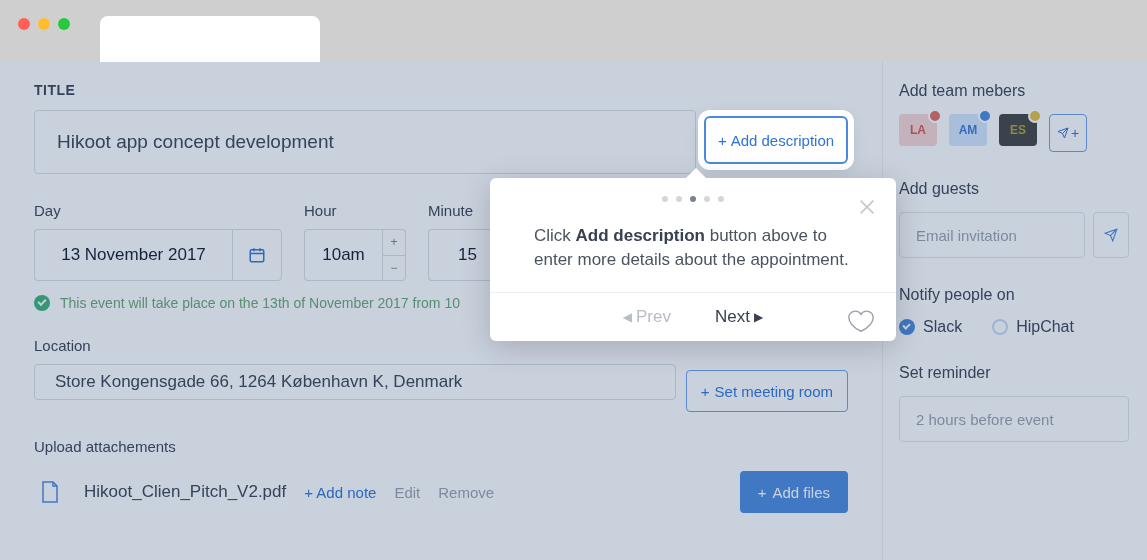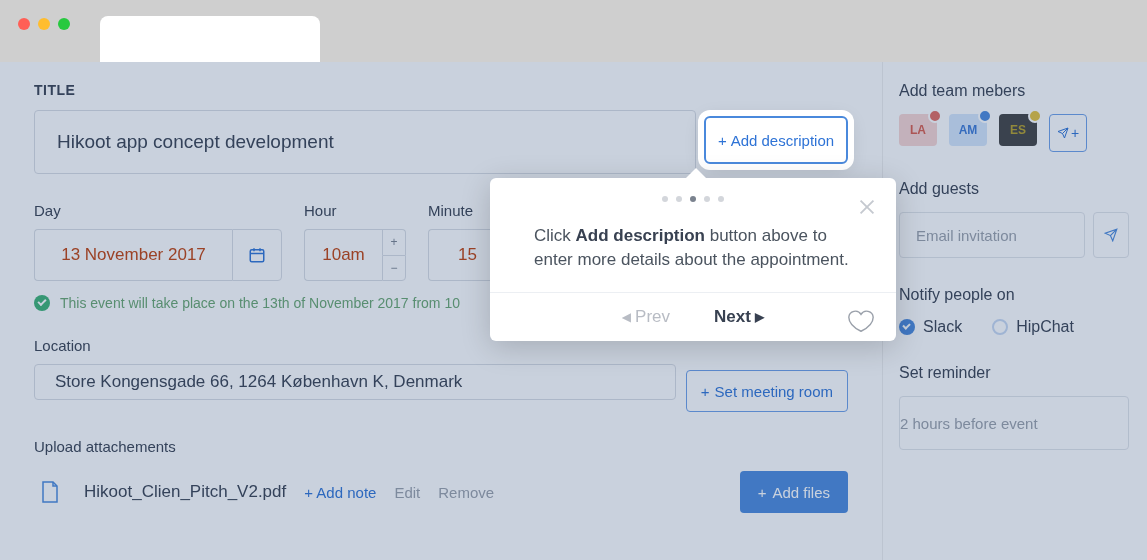--- a/index.html
+++ b/index.html
@@ -26,21 +26,21 @@
   .title-row { display: flex; gap: 8px; align-items: stretch; margin-bottom: 28px; }
   .title-input { flex: 1; height: 64px; border: 1px solid #d9dde3; border-radius: 4px; padding: 0 22px; font-size: 19px; color: #384151; display: flex; align-items: center; }
 
   
   .add-desc-wrap { position: relative; z-index: 40; }
   .add-desc-btn { height: 48px; width: 144px; margin-top: 6px; border: 2px solid #4a89dc; border-radius: 6px; background: #fff; color: #2e73d6; font-size: 15px; font-weight: 500; display: flex; align-items: center; justify-content: center; gap: 4px; box-shadow: 0 0 0 6px #fff, 0 4px 20px rgba(0,0,0,0.15); cursor: pointer; }
 
   .datetime-row { display: flex; gap: 22px; margin-bottom: 14px; }
   .dt-col { display: flex; flex-direction: column; }
   .dt-label { font-size: 15px; color: #384151; margin-bottom: 10px; }
-  .input-box { height: 52px; border: 1px solid #d9dde3; border-radius: 4px; display: flex; align-items: center; justify-content: center; font-size: 17px; color: #c2410c; padding: 0 22px; background: #fff; }
+  .input-box { height: 52px; border: 1px solid #d9dde3; border-radius: 4px; display: flex; align-items: center; justify-content: center; font-size: 17px; color: #0f172a; padding: 0 22px; background: #fff; }
   .day-group { display: flex; }
   .day-input { width: 198px; border-radius: 4px 0 0 4px; border-right: none; }
   .cal-btn { width: 50px; border: 1px solid #d9dde3; border-radius: 0 4px 4px 0; display: flex; align-items: center; justify-content: center; color: #2e73d6; background: #fff; }
   .stepper-group { display: flex; }
   .stepper-input { width: 78px; border-radius: 4px 0 0 4px; border-right: none; }
   .stepper-btns { display: flex; flex-direction: column; width: 24px; }
   .step-btn { flex: 1; border: 1px solid #d9dde3; display: flex; align-items: center; justify-content: center; font-size: 12px; color: #7a828e; background: #fff; }
   .step-up { border-radius: 0 4px 0 0; border-bottom: none; }
   .step-down { border-radius: 0 0 4px 0; }
 
@@ -75,34 +75,34 @@
   .guest-input { flex: 1; height: 46px; border: 1px solid #e1e4e9; border-radius: 4px; padding: 0 16px; font-size: 15px; color: #9aa0aa; display: flex; align-items: center; }
   .guest-send { width: 36px; height: 46px; border: 1px solid #e1e4e9; border-radius: 4px; display: flex; align-items: center; justify-content: center; color: #4a89dc; }
 
   .notify-row { display: flex; gap: 30px; }
   .notify-opt { display: flex; align-items: center; gap: 8px; font-size: 16px; color: #384151; }
   .radio { width: 16px; height: 16px; border-radius: 50%; position: relative; }
   .radio.checked { background: #4a89dc; border: none; }
   .radio.checked::after { content: ""; position: absolute; left: 4px; top: 4px; width: 5px; height: 3px; border-left: 2px solid #fff; border-bottom: 2px solid #fff; transform: rotate(-45deg); }
   .radio.un { border: 2px solid #c7d8f2; background: #fff; }
 
-  .reminder-input { height: 54px; border: 1px solid #e1e4e9; border-radius: 4px; padding: 0 0; font-size: 15px; color: #9aa0aa; display: flex; align-items: center; width: 100%; }
+  .reminder-input { height: 46px; border: 1px solid #e1e4e9; border-radius: 4px; padding: 0 16px; font-size: 15px; color: #9aa0aa; display: flex; align-items: center; width: 100%; }
 
   
   .popover { position: absolute; left: 490px; top: 178px; width: 406px; background: #fff; border-radius: 6px; box-shadow: 0 6px 30px rgba(0,0,0,0.18); z-index: 50; }
   .popover::before { content: ""; position: absolute; top: -10px; left: 196px; width: 0; height: 0; border-left: 10px solid transparent; border-right: 10px solid transparent; border-bottom: 10px solid #fff; }
   .dots { display: flex; gap: 8px; justify-content: center; padding: 18px 0 6px; }
   .dot { width: 6px; height: 6px; border-radius: 50%; background: #d3d6db; }
   .dot.active { background: #7a828e; }
   .pop-close { position: absolute; top: 16px; right: 18px; color: #c5c9d0; font-size: 26px; cursor: pointer; }
   .pop-body { padding: 16px 44px 20px; font-size: 17px; line-height: 1.4; color: #4b545f; }
   .pop-body b { color: #384151; }
   .pop-footer { border-top: 1px solid #eceff3; padding: 14px 24px; display: flex; align-items: center; justify-content: center; gap: 44px; position: relative; }
   .prev-btn { color: #b8bcc4; font-size: 17px; display: flex; align-items: center; gap: 4px; }
-  .next-btn { color: #384151; font-size: 17px; font-weight: 700; display: flex; align-items: center; gap: 4px; }
+  .next-btn { color: #384151; font-size: 17px; font-weight: 400; display: flex; align-items: center; gap: 4px; }
   .heart-icon { position: absolute; right: 20px; top: 12px; color: #9aa0aa; }
   .tri { font-size: 12px; }
 </style>
 </head>
 <body>
 
 <div class="chrome">
   <div class="traffic-lights">
     <div class="tlight red"></div>
     <div class="tlight yellow"></div>

